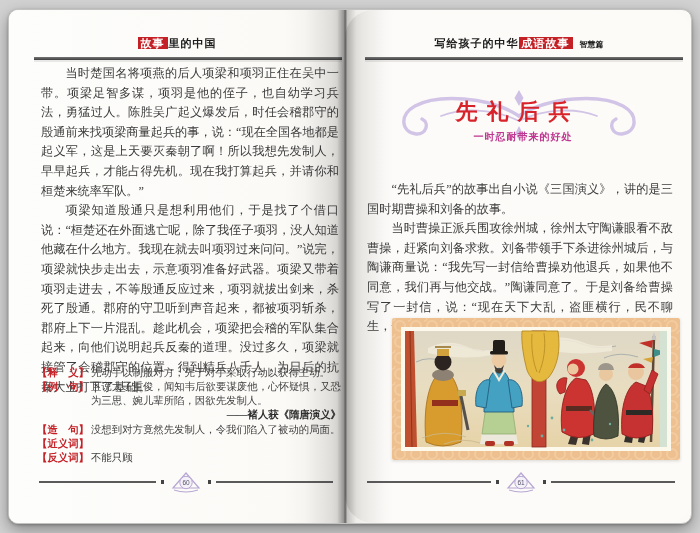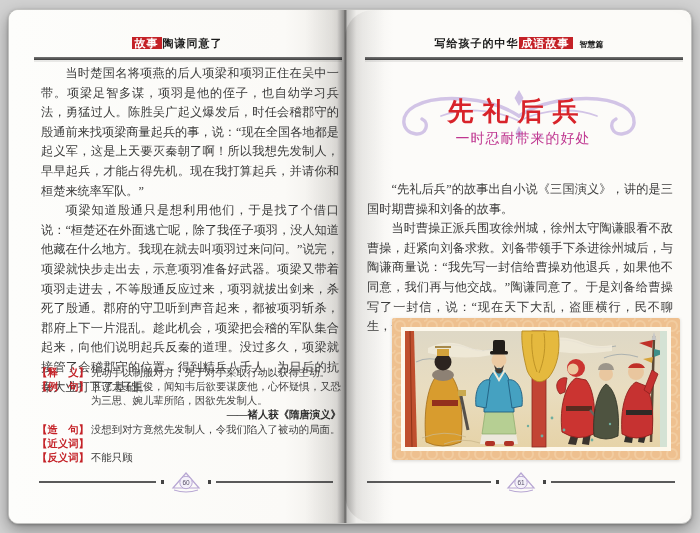--- a/index.html
+++ b/index.html
@@ -30,41 +30,41 @@
   .story p{margin:0;text-indent:2em;}
   .page.left .story{top:54px;left:32px;width:298px;}
   .page.right .story{top:170px;left:22px;width:306px;}
   .annos{position:absolute;top:356px;left:28px;width:304px;font-size:10.4px;line-height:13.4px;color:#3f3f3f;}
   .anno{display:flex;margin-bottom:1px;}
   .anno-label{color:var(--accent-red,#c42127);font-weight:bold;white-space:nowrap;flex:0 0 auto;margin-right:2px;}
   .anno-body{flex:1;text-align:justify;}
   .anno-source{text-align:right;font-weight:bold;color:#2e2e2e;margin-top:1px;margin-bottom:1px;}
   .title-block{position:absolute;top:78px;left:0;width:100%;height:86px;text-align:center;}
   .flourish{position:absolute;top:0;left:50%;transform:translateX(-50%);}
-  .story-title{position:relative;margin:9px 12px 0 0;font-size:26px;font-weight:bold;color:var(--title-red,#d8232a);
+  .story-title{position:relative;margin:9px 12px 0 0;font-size:22px;font-weight:bold;color:var(--title-red,#d8232a);
                letter-spacing:9px;text-indent:9px;line-height:30px;}
-  .story-subtitle{position:relative;margin:3px 0 0 8px;font-size:14px;font-weight:normal;
+  .story-subtitle{position:relative;margin:3px 0 0 8px;font-size:10px;font-weight:bold;
                   color:var(--subtitle-magenta,#bf3690);letter-spacing:1px;}
   .illustration{position:absolute;top:308px;left:47px;width:288px;height:142px;box-shadow:0 1px 3px rgba(0,0,0,.15);}
   .page-footer{position:absolute;top:461px;display:flex;align-items:center;gap:5px;height:22px;}
   .page.left .page-footer{left:30px;right:12px;}
   .page.right .page-footer{left:22px;right:18px;}
   .fl{flex:1;height:2px;background:#5a5a5a;}
   .cap{width:3px;height:4px;background:#444;flex:0 0 auto;}
   .orn{flex:0 0 auto;}
 </style>
 </head>
 <body>
 
 <div class="stage">
   <div class="book">
 
     <div class="page left">
       <div class="page-header">
-        <span class="badge">故事</span><span>陶谦同意了</span>
+        <span class="badge">故事</span><span>里的中国</span>
       </div>
       <div class="header-rule"></div>
 
       <div class="story">
         <p>当时楚国名将项燕的后人项梁和项羽正住在吴中一带。项梁足智多谋，项羽是他的侄子，也自幼学习兵法，勇猛过人。陈胜吴广起义爆发后，时任会稽郡守的殷通前来找项梁商量起兵的事，说：“现在全国各地都是起义军，这是上天要灭秦朝了啊！所以我想先发制人，早早起兵，才能占得先机。现在我打算起兵，并请你和桓楚来统率军队。”</p>
         <p>项梁知道殷通只是想利用他们，于是找了个借口说：“桓楚还在外面逃亡呢，除了我侄子项羽，没人知道他藏在什么地方。我现在就去叫项羽过来问问。”说完，项梁就快步走出去，示意项羽准备好武器。项梁又带着项羽走进去，不等殷通反应过来，项羽就拔出剑来，杀死了殷通。郡府的守卫听到声音起来，都被项羽斩杀，郡府上下一片混乱。趁此机会，项梁把会稽的军队集合起来，向他们说明起兵反秦的道理。没过多久，项梁就接管了会稽郡守的位置，得到精兵八千人，为日后的抗秦大业打下了基础。</p>
       </div>
 
       <div class="annos">
         <div class="anno">

